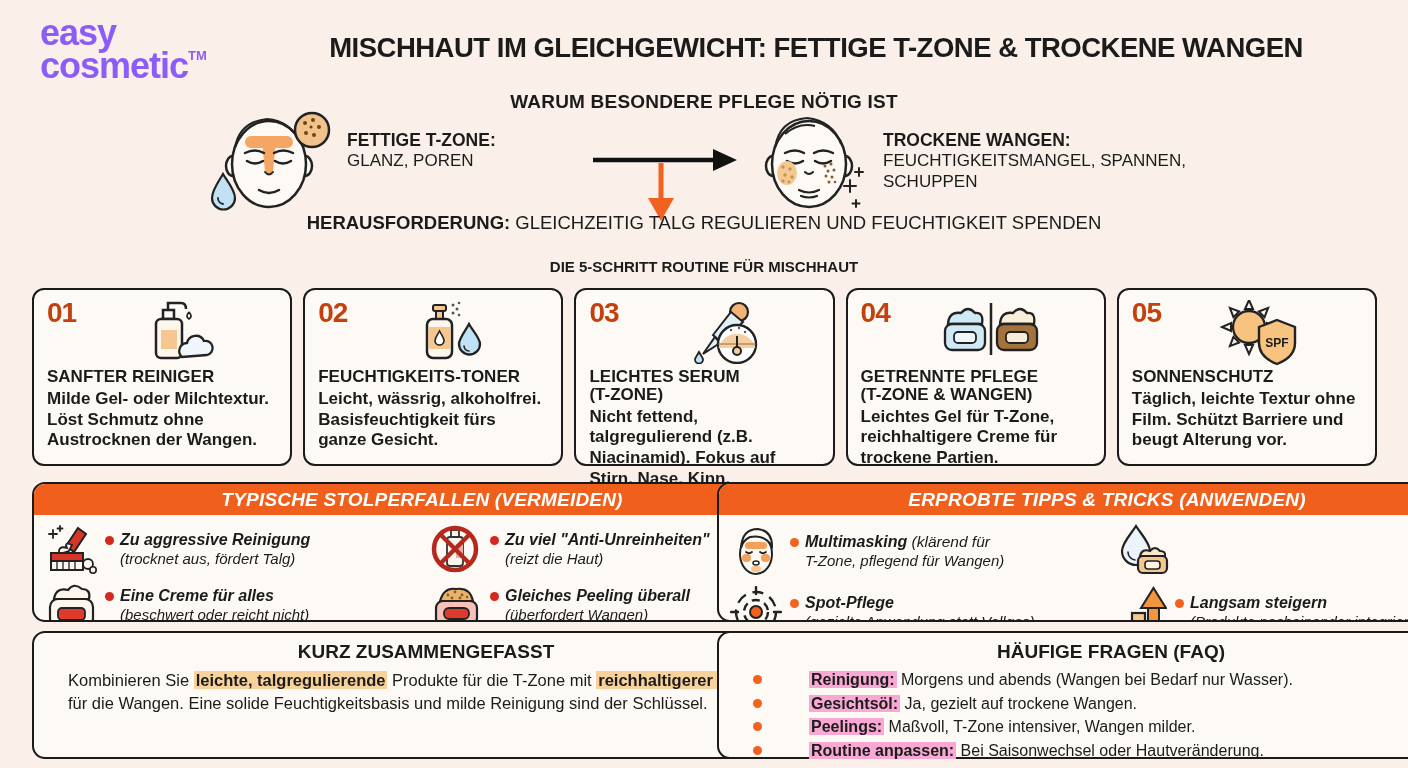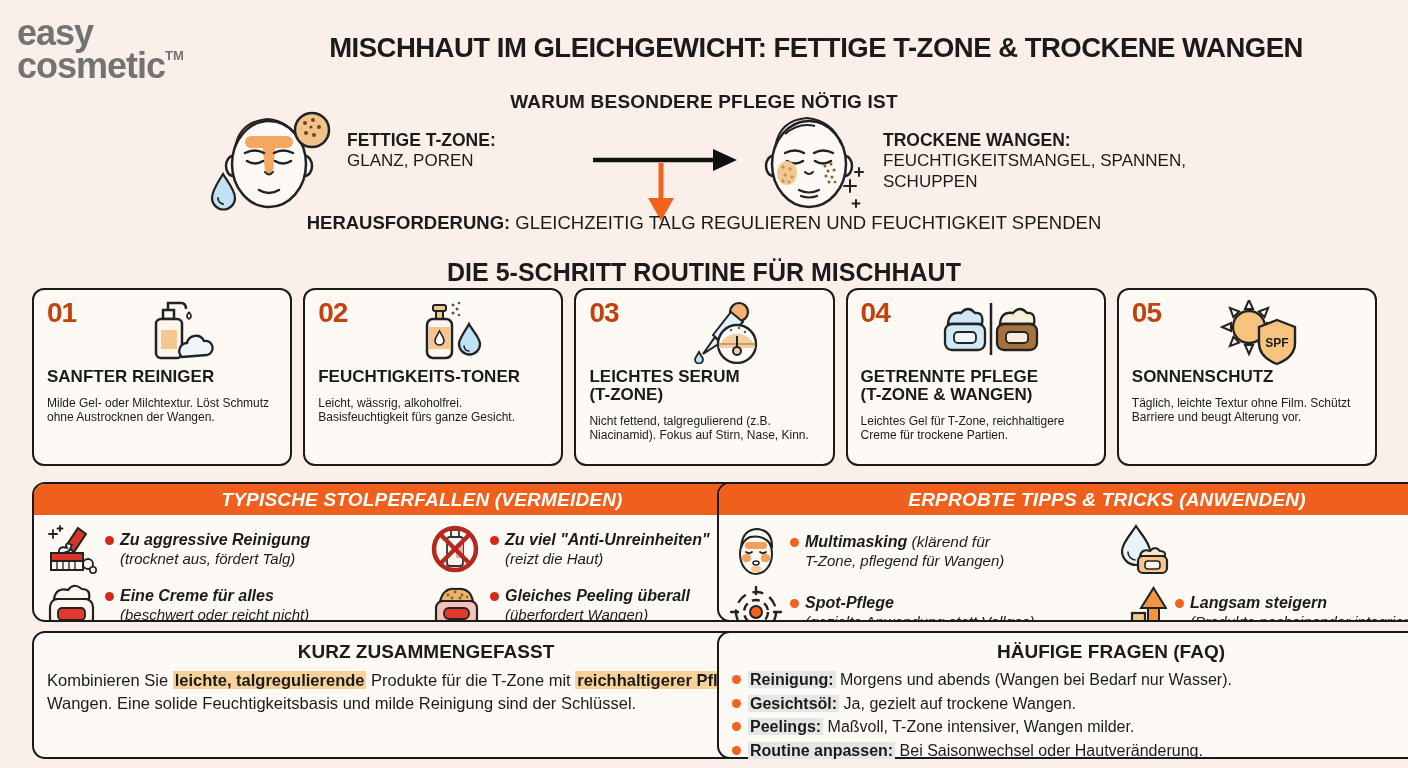--- a/index.html
+++ b/index.html
@@ -1,71 +1,71 @@
 <!DOCTYPE html>
 <html><head>
 <meta charset="utf-8">
 <style>
   html,body{margin:0;padding:0;}
   body{font-family:"Liberation Sans","DejaVu Sans",sans-serif;color:#1b1b1b;}
   #stage{position:relative;width:1408px;height:768px;background:#faf0e9;overflow:hidden;}
 
   
-  .logo{position:absolute;left:17px;top:16px;font-weight:bold;font-size:36px;line-height:.92;letter-spacing:-1px;color:#737373;}
+  .logo{position:absolute;left:40px;top:16px;font-weight:bold;font-size:36px;line-height:.92;letter-spacing:-1px;color:#8b5cf6;}
   .logo .tm{font-size:13px;font-weight:bold;vertical-align:18px;letter-spacing:0;}
 
   
   .main-title{position:absolute;left:240px;right:16px;top:32px;text-align:center;font-weight:bold;font-size:27.5px;letter-spacing:-.5px;}
   .why-h{position:absolute;left:0;right:0;top:91px;text-align:center;font-weight:bold;font-size:19px;letter-spacing:.2px;}
   .challenge{position:absolute;left:0;right:0;top:212px;text-align:center;font-size:18.5px;}
   .challenge b{font-weight:bold;}
-  .routine-h{position:absolute;left:0;right:0;top:258px;text-align:center;font-weight:bold;font-size:25px;}
+  .routine-h{position:absolute;left:0;right:0;top:258px;text-align:center;font-weight:bold;font-size:15px;}
 
   
   .why-row{position:absolute;left:0;right:0;top:108px;display:flex;justify-content:center;align-items:flex-start;gap:14px;}
   .why-txt{margin-top:22px;font-size:17px;line-height:1.22;}
   .why-txt .t{font-weight:bold;font-size:17.5px;}
   .why-left{width:228px;}
   .why-right{width:318px;}
   .arrows{margin-top:16px;}
 
   
   .cards{position:absolute;left:32px;right:31px;top:288px;display:flex;gap:11px;}
   .card{flex:1;height:178px;background:#fdf9f4;border:2px solid #1a1a1a;border-radius:12px;padding:10px 13px 8px;box-sizing:border-box;}
   .card .hd{display:flex;align-items:flex-start;height:62px;}
   .card .num{font-size:28px;font-weight:bold;color:#c2410c;line-height:.95;letter-spacing:-1px;}
   .card .ico{flex:1;display:flex;justify-content:center;}
   .card .t1{font-weight:bold;font-size:17px;margin-top:6px;line-height:1.05;}
   .card .t2{font-weight:bold;font-size:17px;line-height:1.05;}
   .card .t2:empty{display:none;}
-  .card .body{font-size:12px;line-height:1.22;margin-top:10px;}
+  .card .body{font-size:17px;line-height:1.22;margin-top:3px;font-weight:bold;}
 
   
   .bigbox{position:absolute;top:482px;width:780px;height:140px;background:#fdfaf6;border:2px solid #1a1a1a;border-radius:13px;box-sizing:border-box;overflow:hidden;font-style:italic;}
   .bigbox.left{left:32px;}  .bigbox.right{left:717px;}
   .bb-head{height:31px;background:#f0601c;color:#fff;font-weight:bold;font-size:19px;display:flex;align-items:center;justify-content:center;letter-spacing:.2px;}
   .bb-items{display:grid;grid-template-columns:1fr 1fr;column-gap:14px;row-gap:7px;padding:9px 10px;}
   .itm{display:flex;align-items:center;gap:7px;}
   .itm .ic{flex:0 0 54px;display:flex;justify-content:center;}
   .itm .tx{display:flex;gap:6px;align-items:flex-start;}
   .blt{width:9px;height:9px;border-radius:50%;flex:0 0 9px;margin-top:5px;}
   .blt.red{background:#d2281e;} .blt.org{background:#f2611d;}
   .lines{font-size:15.5px;line-height:1.18;}
   .lines .bt{font-weight:bold;font-size:16px;}
   .lines .sub{display:block;font-size:15px;}
 
   
-  .botbox{position:absolute;top:631px;width:788px;height:128px;background:#fdfaf6;border:2px solid #1a1a1a;border-radius:13px;box-sizing:border-box;padding:8px 13px;}
+  .botbox{position:absolute;top:631px;width:788px;height:128px;background:#fdfaf6;border:2px solid #1a1a1a;border-radius:13px;box-sizing:border-box;padding:8px 34px;}
   .botbox.left{left:32px;} .botbox.right{left:717px;}
   .bot-h{text-align:center;font-weight:bold;font-size:19px;margin-bottom:6px;}
   .sum-body{font-size:16.5px;line-height:1.38;}
   .hl{background:#f8d29b;font-weight:bold;padding:0 2px;}
   .faq-line{font-size:16px;line-height:1.42;display:flex;align-items:flex-start;gap:7px;margin-bottom:1px;}
   .faq-line .blt{margin-top:6px;}
-  .faq-term{background:#e5e5e5;font-weight:bold;padding:0 2px;}
+  .faq-term{background:#f9a8d4;font-weight:bold;padding:0 2px;margin-left:40px;}
   svg{display:block;}
 </style>
 </head>
 <body>
 
 <div id="stage">
 
   <div class="logo">
     <div><span>easy</span></div>
     <div><span>cosmetic</span><span class="tm">TM</span></div>

